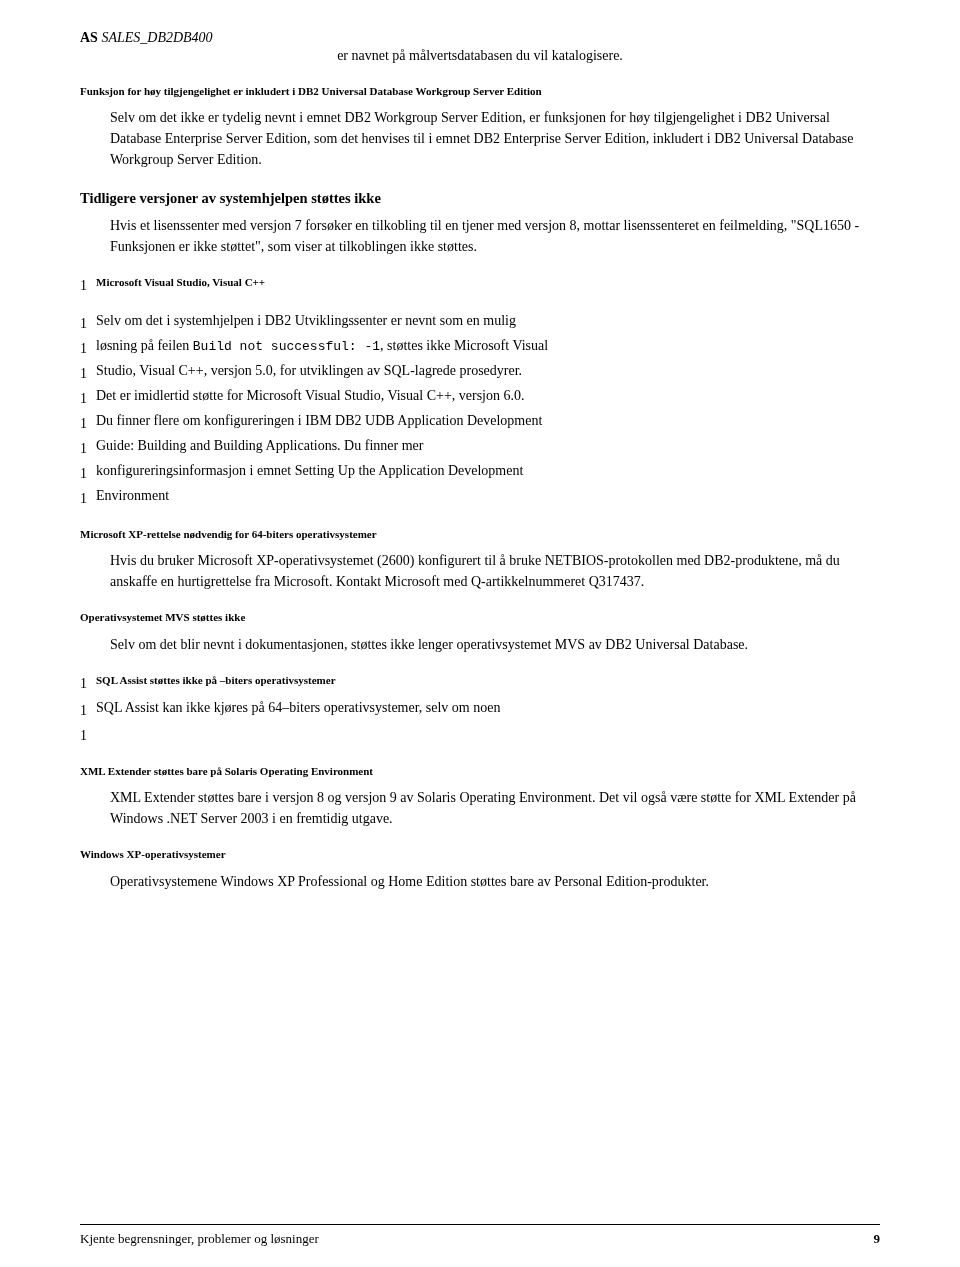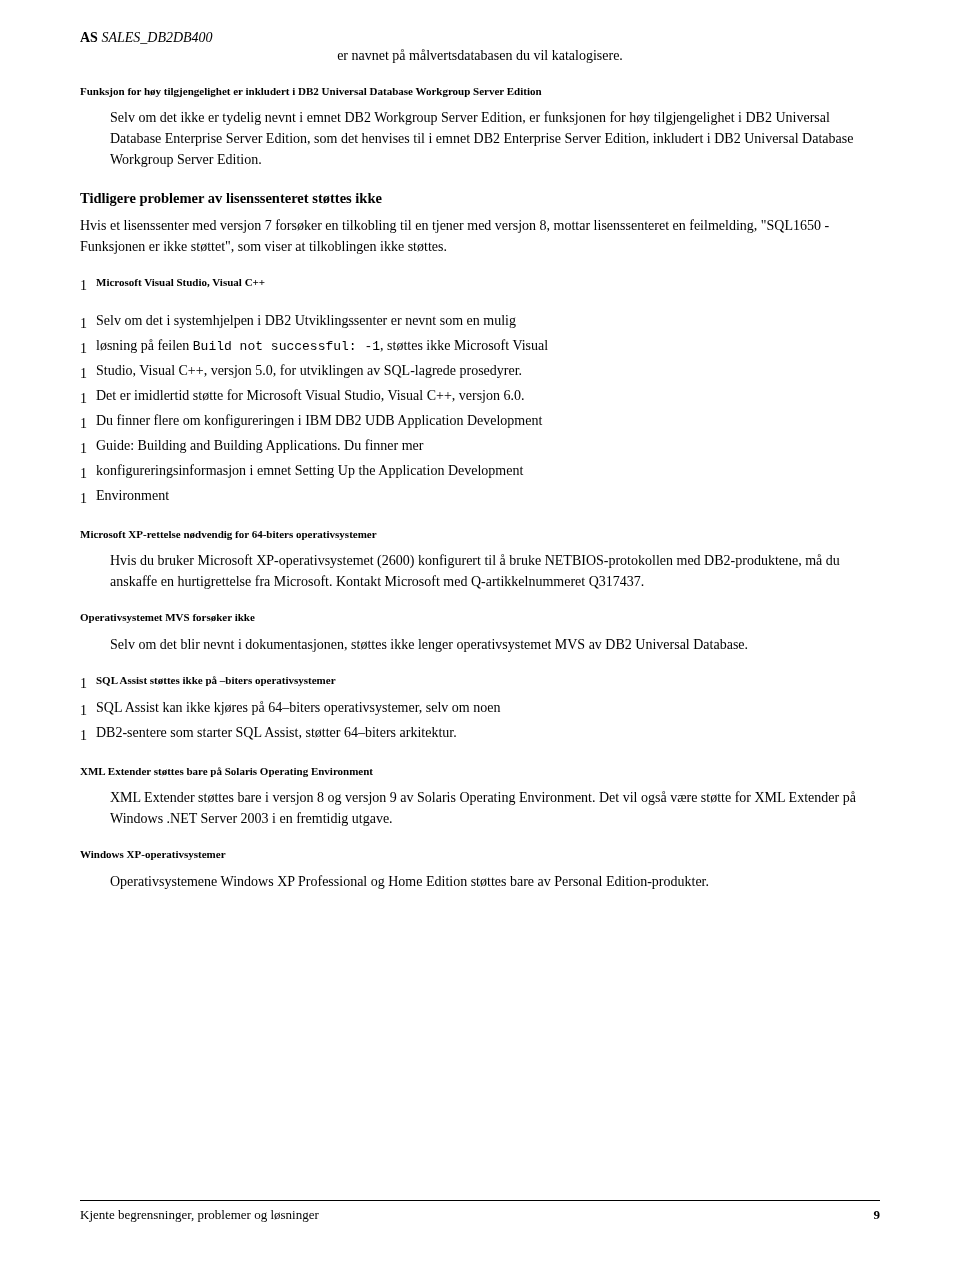--- a/index.html
+++ b/index.html
@@ -46,20 +46,21 @@
       font-size: 14.5px;
       font-weight: bold;
       margin-bottom: 6px;
       margin-left: 0;
       line-height: 1.4;
     }
 
     .sub-body {
       font-size: 14px;
       line-height: 1.5;
+      margin-left: 30px;
     }
 
     .code-inline {
       font-family: "Courier New", Courier, monospace;
       font-size: 13px;
     }
 
     .italic-text {
     }
 
@@ -78,21 +79,21 @@
       margin-right: 2px;
       font-weight: normal;
     }
 
     .change-bar-content {
       flex: 1;
     }
 
     .footer {
       position: absolute;
-      bottom: 44px;
+      bottom: 20px;
       right: 80px;
       display: flex;
       justify-content: flex-end;
       align-items: center;
       width: calc(100% - 160px);
       border-top: 1px solid #000;
       padding-top: 6px;
     }
 
     .footer-left {
@@ -140,21 +141,21 @@
   </div>
 
   <div class="section">
     <div class="section-heading">
       <span>Funksjon for høy tilgjengelighet er inkludert i DB2 Universal Database Workgroup Server Edition</span>
     </div>
     <div class="section-body">Selv om det ikke er tydelig nevnt i emnet DB2 Workgroup Server Edition, er funksjonen for høy tilgjengelighet i DB2 Universal Database Enterprise Server Edition, som det henvises til i emnet DB2 Enterprise Server Edition, inkludert i DB2 Universal Database Workgroup Server Edition.</div>
   </div>
 
   <div class="section">
-    <div class="sub-heading">Tidligere problemer av lisenssenteret støttes ikke</div>
+    <div class="sub-heading">Tidligere versjoner av systemhjelpen støttes ikke</div>
     <div class="sub-body">Hvis et lisenssenter med versjon 7 forsøker en tilkobling til en tjener med versjon 8, mottar lisenssenteret en feilmelding, "SQL1650 - Funksjonen er ikke støttet", som viser at tilkoblingen ikke støttes.</div>
   </div>
 
   <div class="section">
     <div style="display:flex; align-items:flex-start; margin-bottom: 8px;">
       <div class="change-bar">1</div>
       <div class="section-heading" style="margin-bottom:15px;">Microsoft Visual Studio, Visual C++</div>
     </div>
 
     <div class="change-bar-row">
@@ -190,36 +191,35 @@
       <div class="change-bar-content">Environment</div>
     </div>
   </div>
 
   <div class="section">
     <div class="section-heading">Microsoft XP-rettelse nødvendig for 64-biters operativsystemer</div>
     <div class="section-body">Hvis du bruker Microsoft XP-operativsystemet (2600) konfigurert til å bruke NETBIOS-protokollen med DB2-produktene, må du anskaffe en hurtigrettelse fra Microsoft. Kontakt Microsoft med Q-artikkelnummeret Q317437.</div>
   </div>
 
   <div class="section">
-    <div class="section-heading">Operativsystemet MVS forsøker ikke</div>
+    <div class="section-heading">Operativsystemet MVS støttes ikke</div>
     <div class="section-body">Selv om det blir nevnt i dokumentasjonen, støttes ikke lenger operativsystemet MVS av DB2 Universal Database.</div>
   </div>
 
   <div class="section">
     <div style="display:flex; align-items:flex-start; margin-bottom: 6px;">
       <div class="change-bar">1</div>
       <div class="section-heading" style="margin-bottom:0;">SQL Assist støttes ikke på –biters operativsystemer</div>
     </div>
     <div class="change-bar-row">
       <div class="change-bar">1</div>
       <div class="change-bar-content">SQL Assist kan ikke kjøres på 64–biters operativsystemer, selv om noen</div>
     </div>
     <div class="change-bar-row">
       <div class="change-bar">1</div>
-      <div class="change-bar-content">DB2-sentere som starter SQL Assist, støtter 64–biters arkitektur.</div>
     </div>
   </div>
 
   <div class="section">
     <div class="section-heading">XML Extender støttes bare på Solaris Operating Environment</div>
     <div class="section-body">XML Extender støttes bare i versjon 8 og versjon 9 av Solaris Operating Environment. Det vil også være støtte for XML Extender på Windows .NET Server 2003 i en fremtidig utgave.</div>
   </div>
 
   <div class="section">
     <div class="section-heading">Windows XP-operativsystemer</div>

